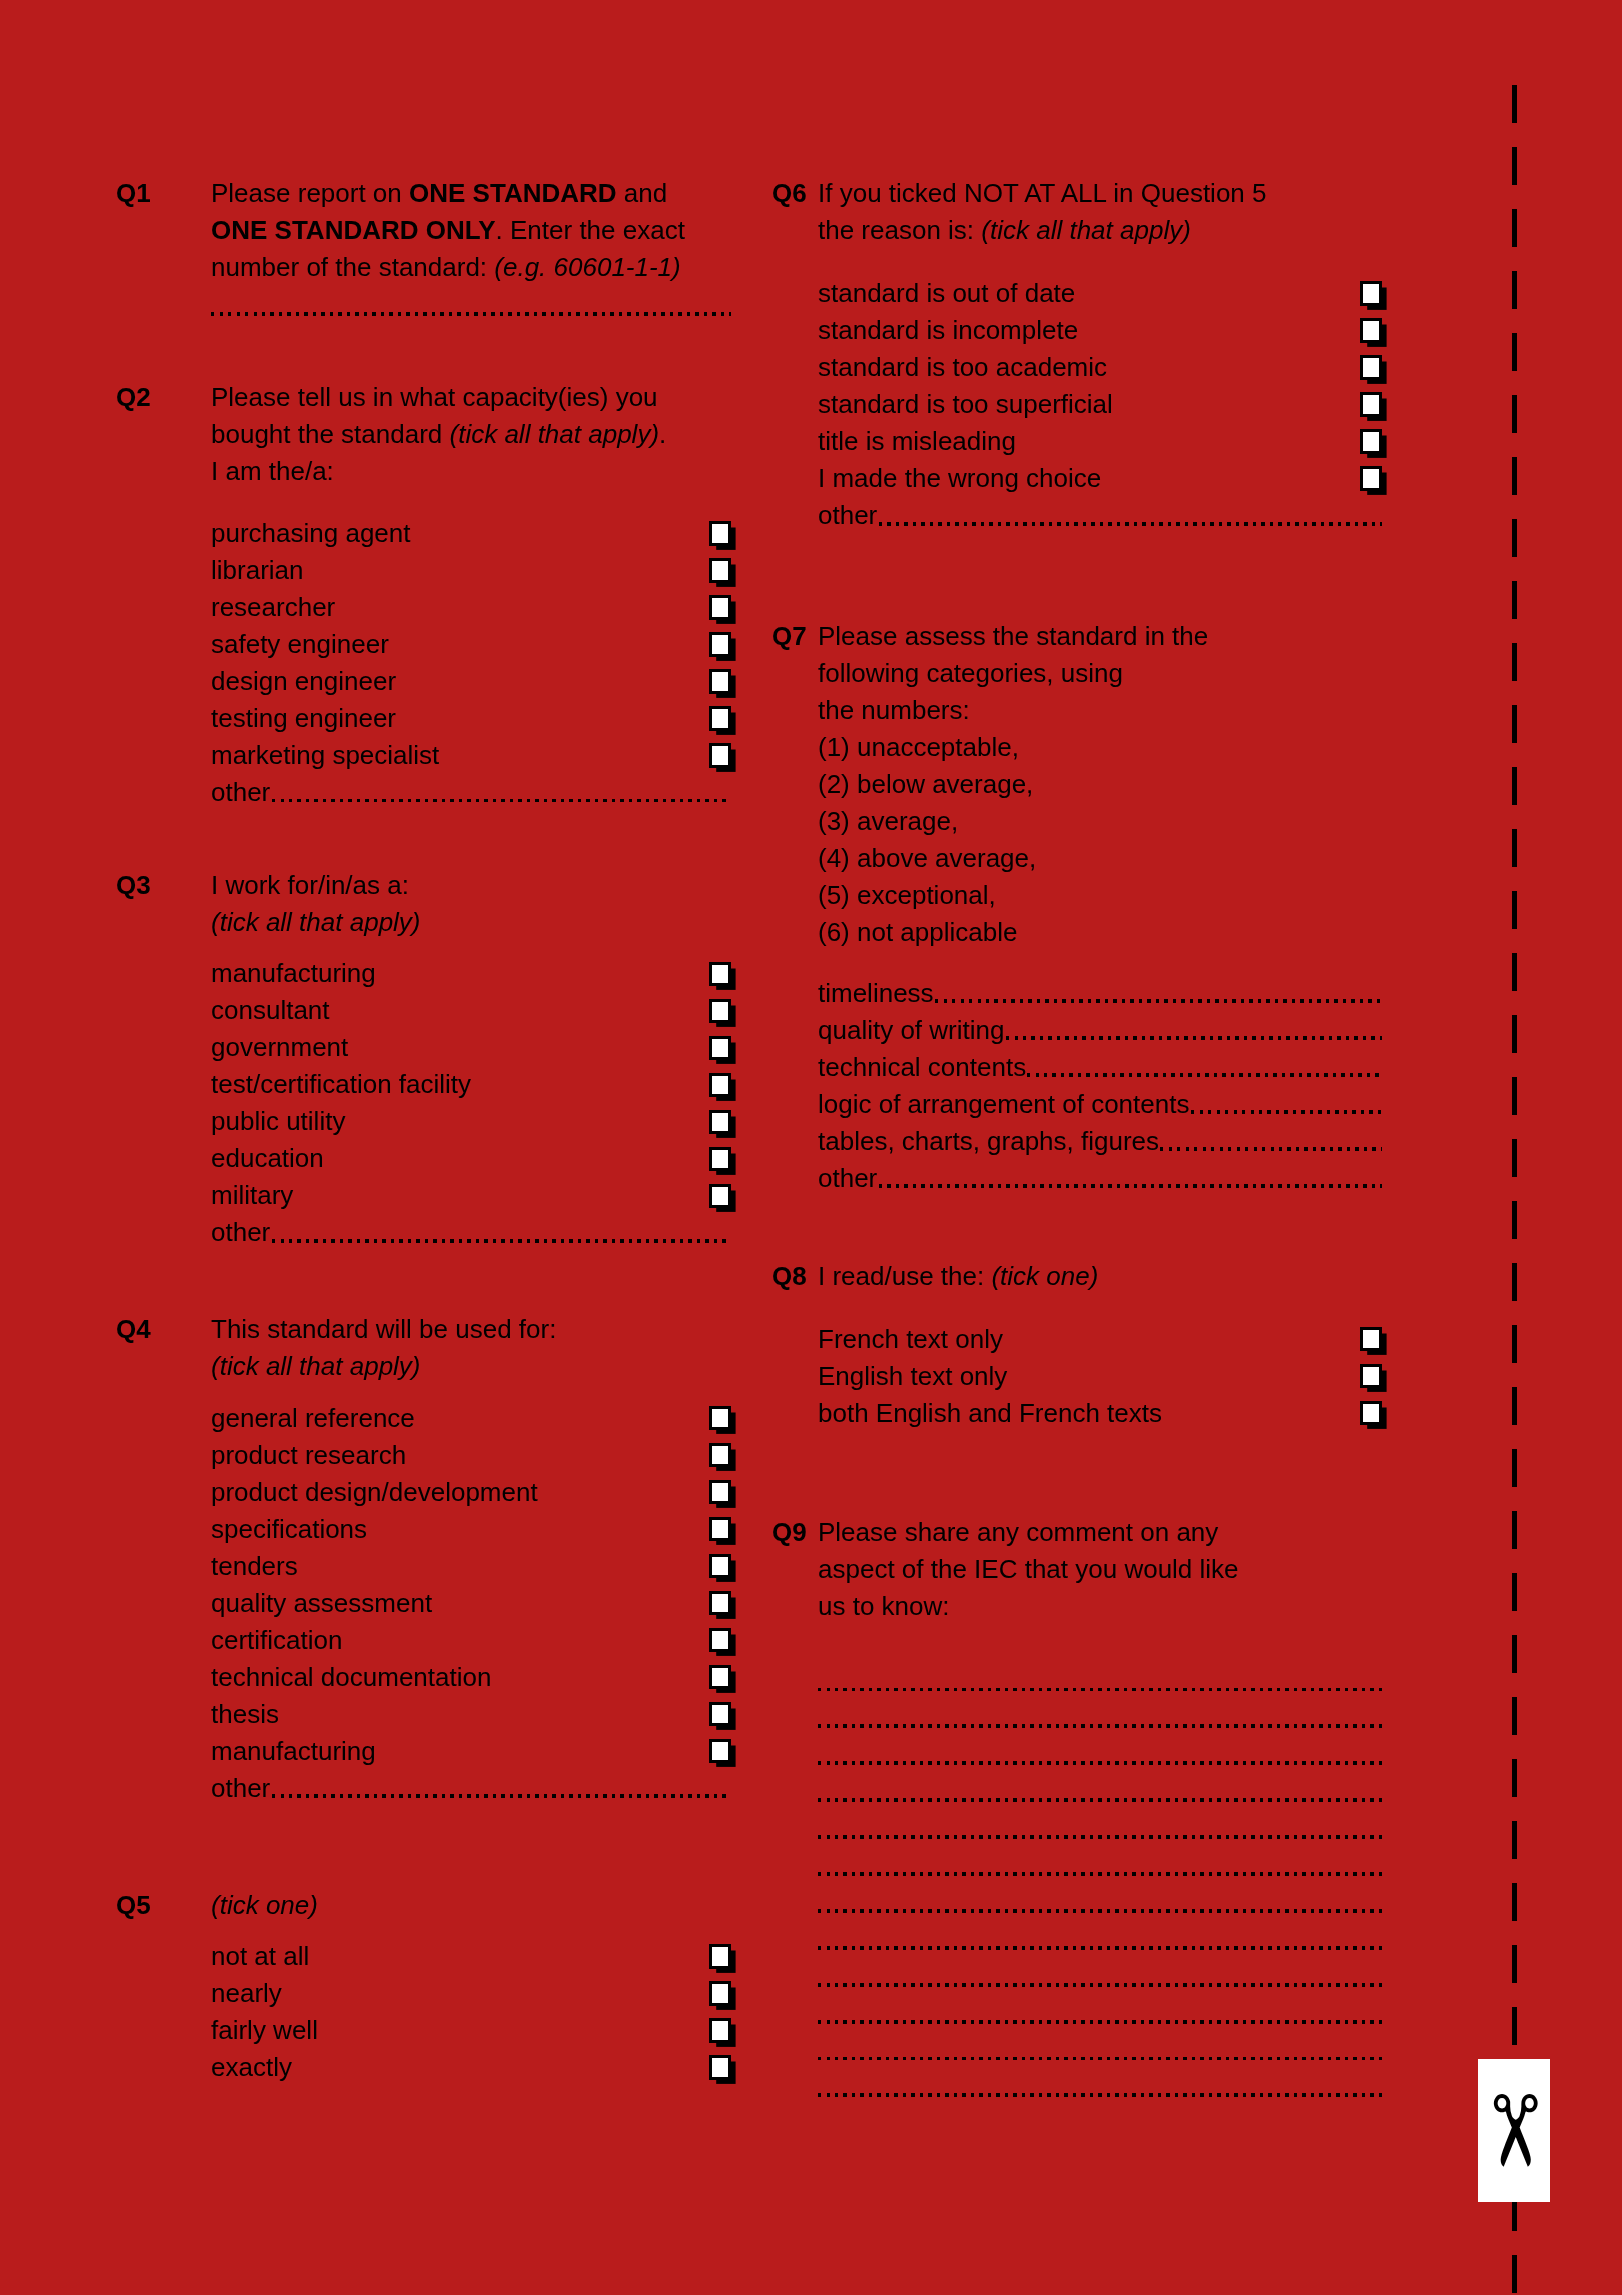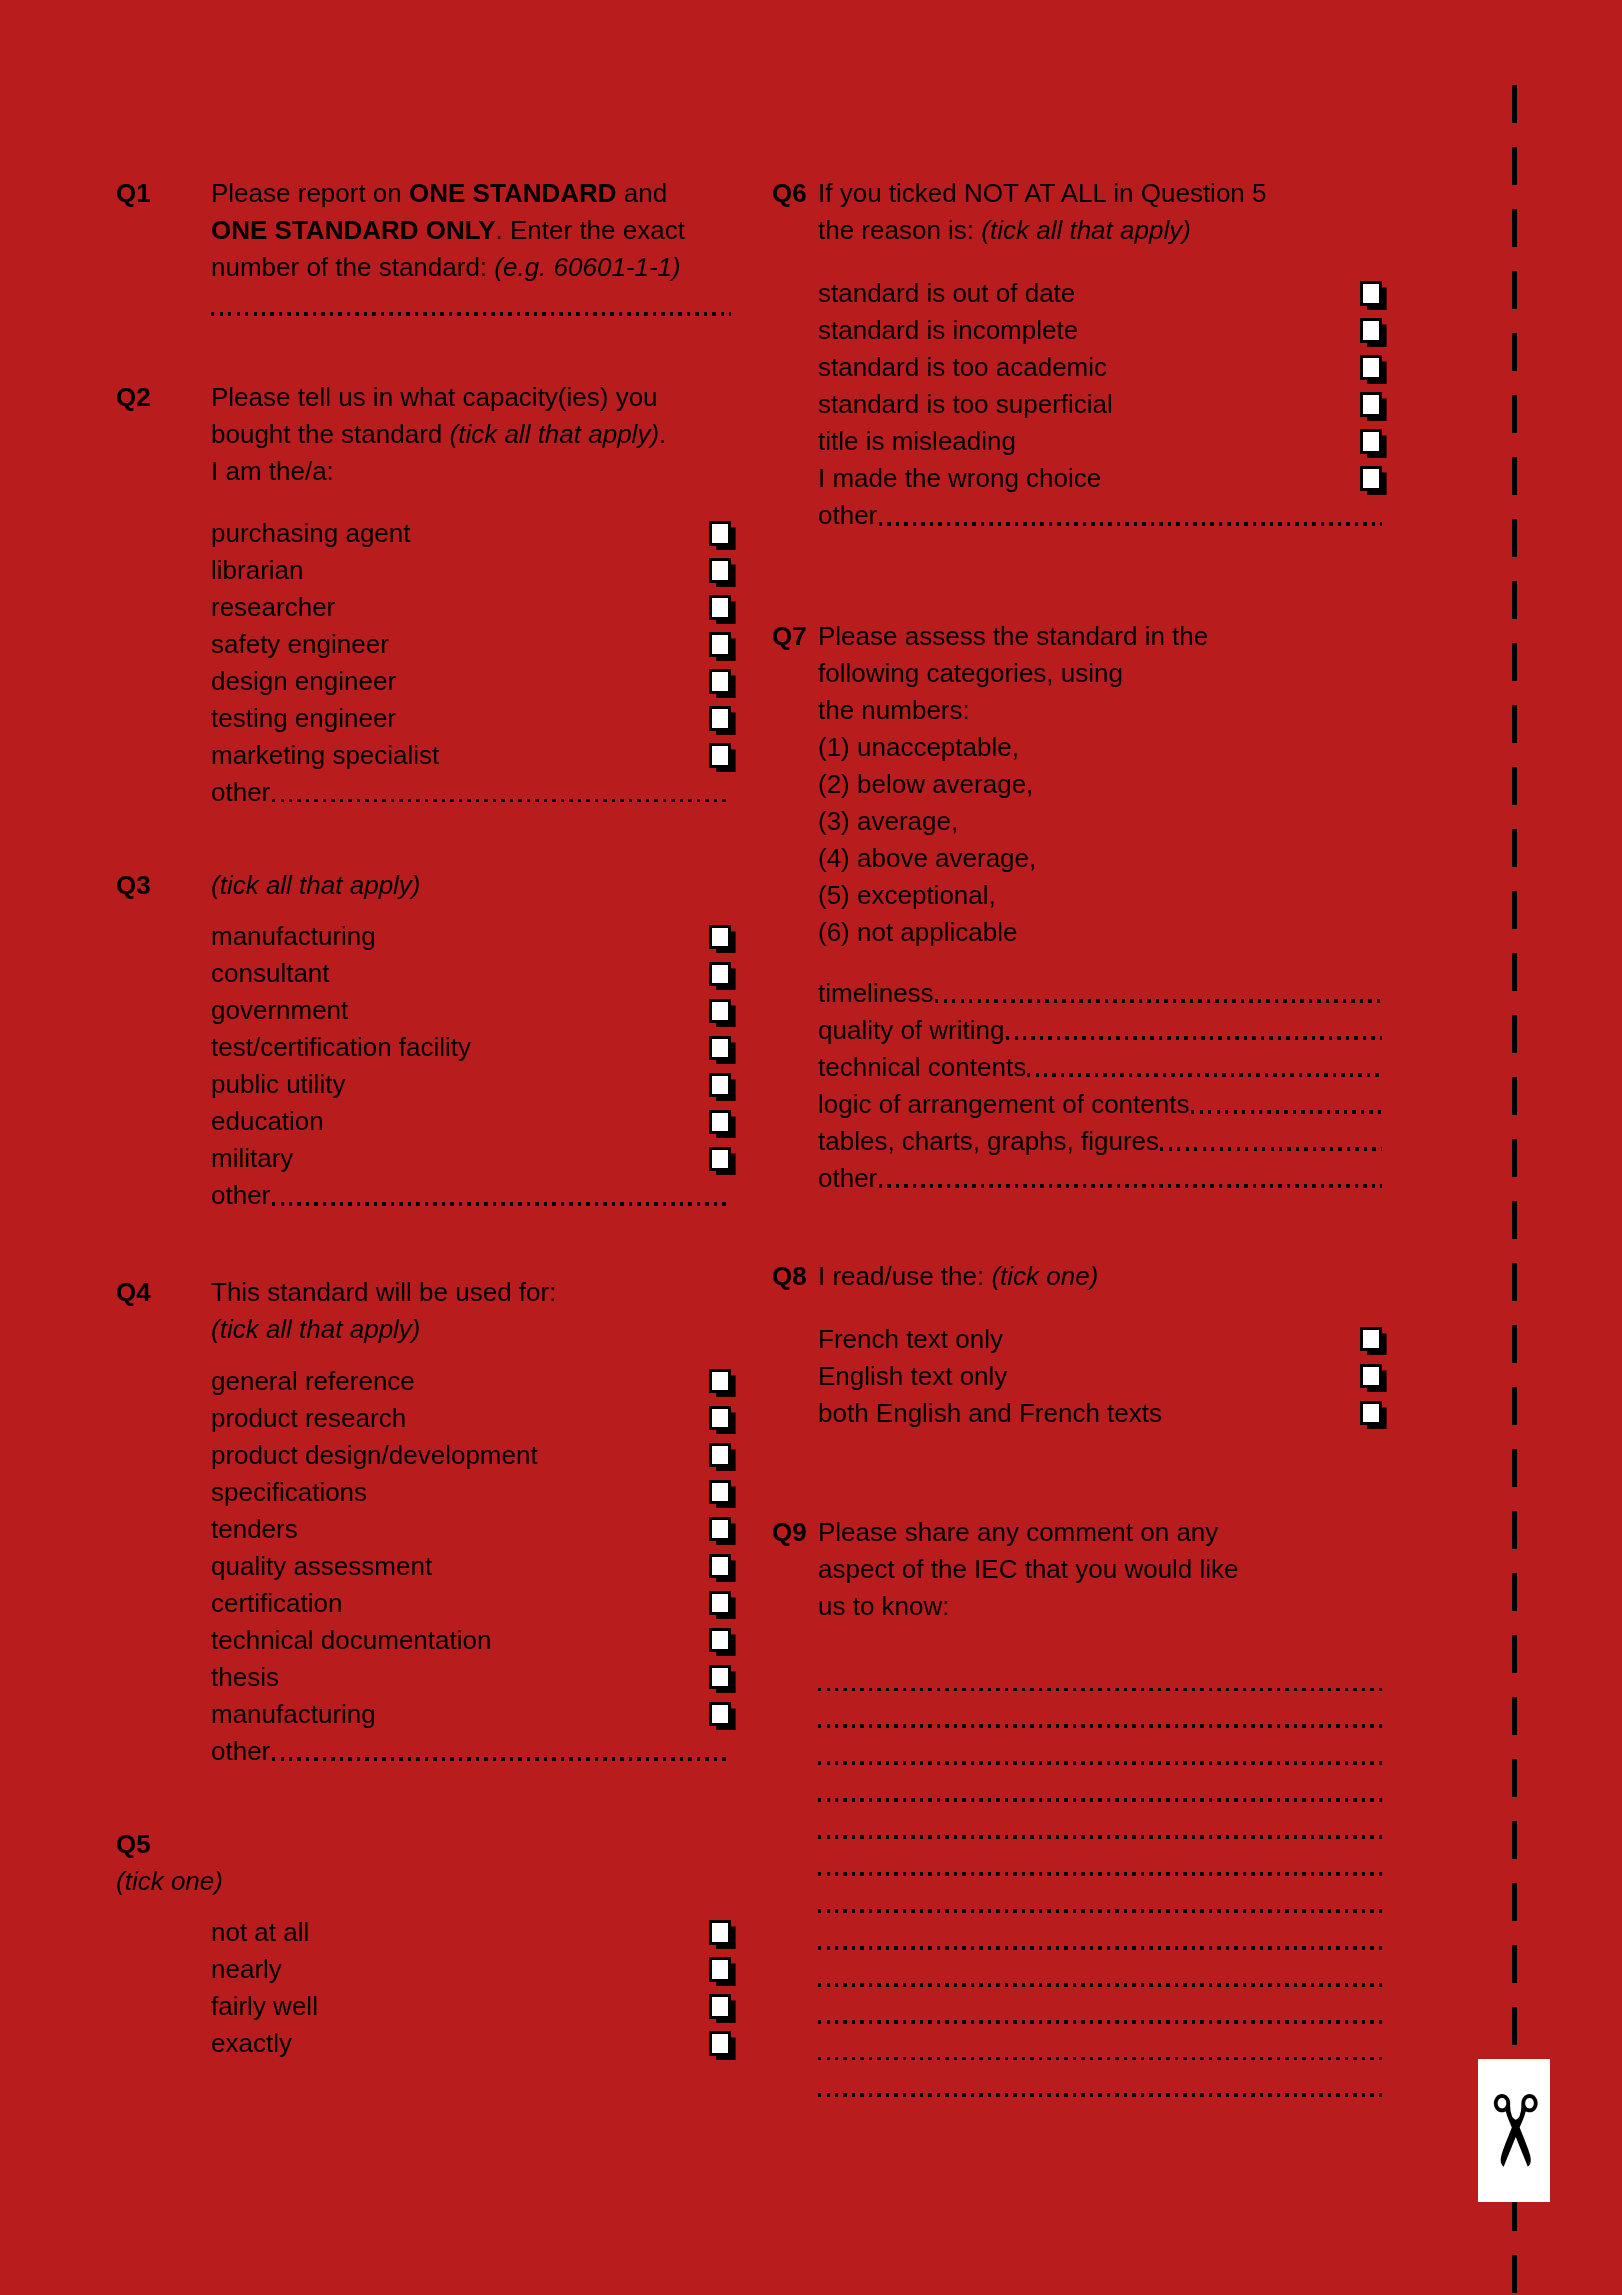--- a/index.html
+++ b/index.html
@@ -140,20 +140,21 @@
         <div class="row leader-row">
             <span class="lbl">other</span>
             <span class="leader"></span>
           </div>
       </div>
     </div>
 
     <div class="q" style="margin-top:56px;">
       <div class="qlabel">Q3</div>
       <div class="qbody">
+        <div>I work for/in/as a:</div>
         <div class="it">(tick all that apply)</div>
       </div>
     </div>
     <div class="q" style="margin-top:14.4px;">
       <div class="qlabel"></div>
       <div class="qbody">
         <div class="row">
             <span class="lbl">manufacturing</span>
             <span class="cb"></span>
           </div>
@@ -238,21 +239,21 @@
             <span class="lbl">manufacturing</span>
             <span class="cb"></span>
           </div>
         <div class="row leader-row">
             <span class="lbl">other</span>
             <span class="leader"></span>
           </div>
       </div>
     </div>
 
-    <div class="q" style="margin-top:56px;flex-direction:column;">
+    <div class="q" style="margin-top:80px;">
       <div class="qlabel">Q5</div>
       <div class="qbody">
         <div class="it">(tick one)</div>
       </div>
     </div>
     <div class="q" style="margin-top:14.4px;">
       <div class="qlabel"></div>
       <div class="qbody">
         <div class="row">
             <span class="lbl">not at all</span>

